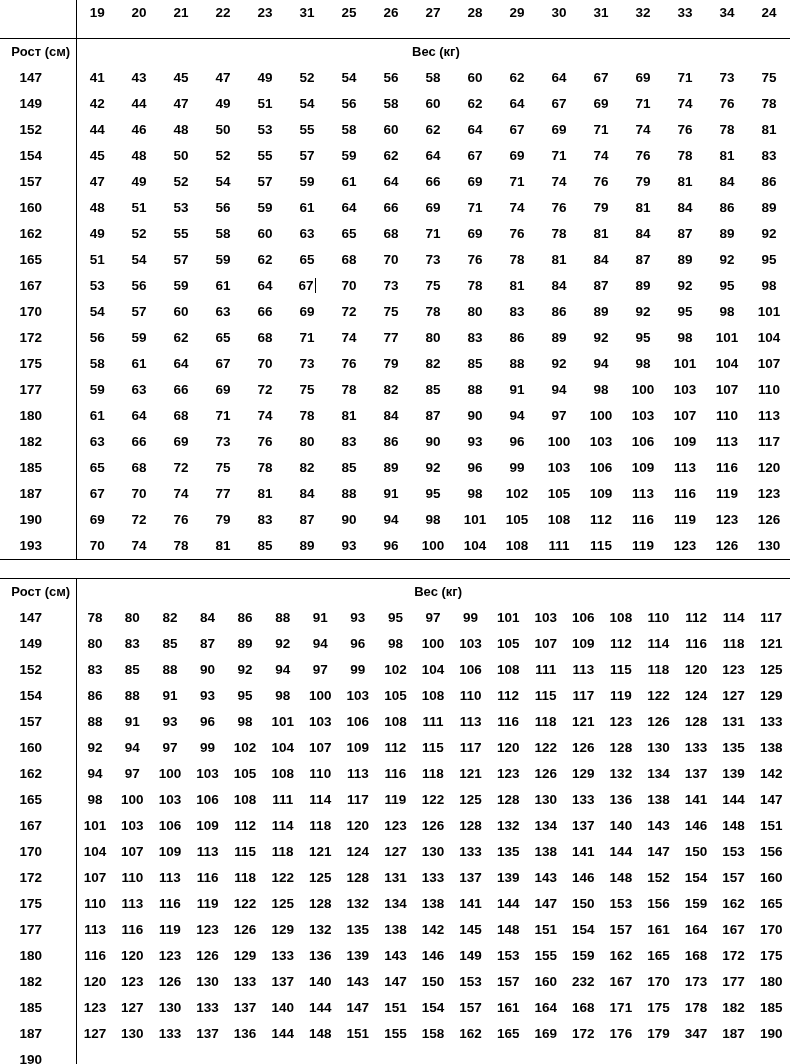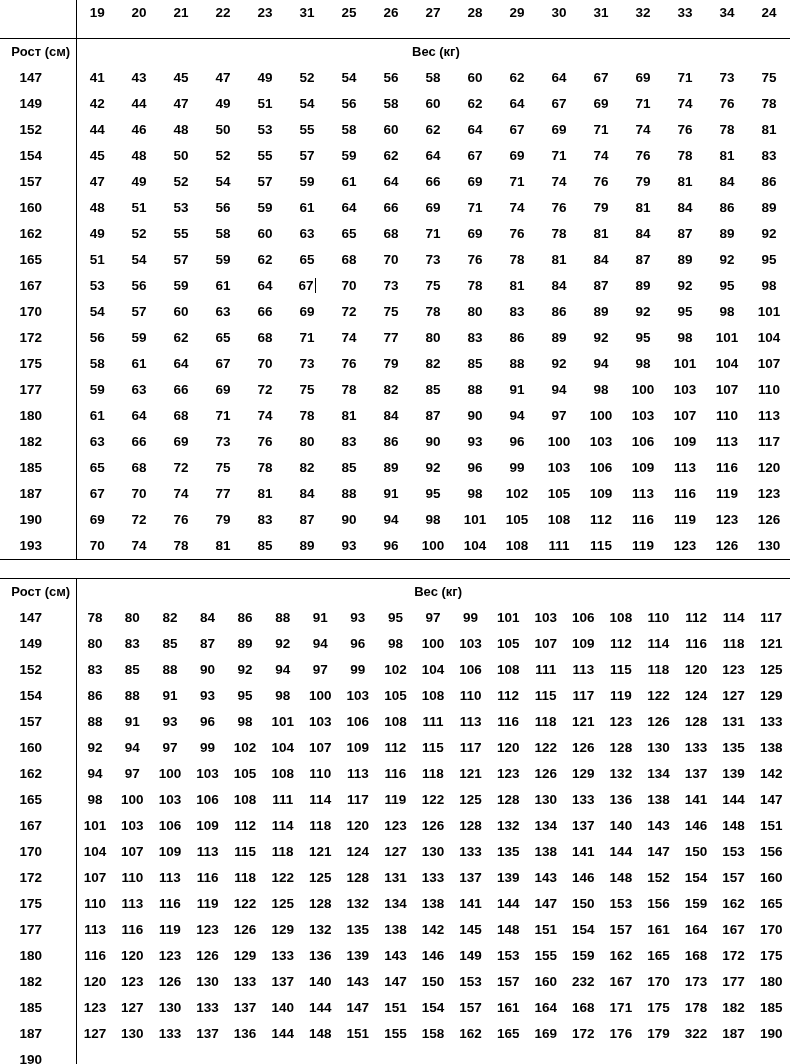--- a/index.html
+++ b/index.html
@@ -951,21 +951,21 @@
               <td><span>148</span></td>
               <td><span>151</span></td>
               <td><span>155</span></td>
               <td><span>158</span></td>
               <td><span>162</span></td>
               <td><span>165</span></td>
               <td><span>169</span></td>
               <td><span>172</span></td>
               <td><span>176</span></td>
               <td><span>179</span></td>
-              <td><span>322</span></td>
+              <td><span>347</span></td>
               <td><span>187</span></td>
               <td><span>190</span></td>
             </tr>
             <tr>
               <td class="rowhead vdiv">190</td>
               <td></td>
               <td></td>
               <td></td>
               <td></td>
               <td></td>

